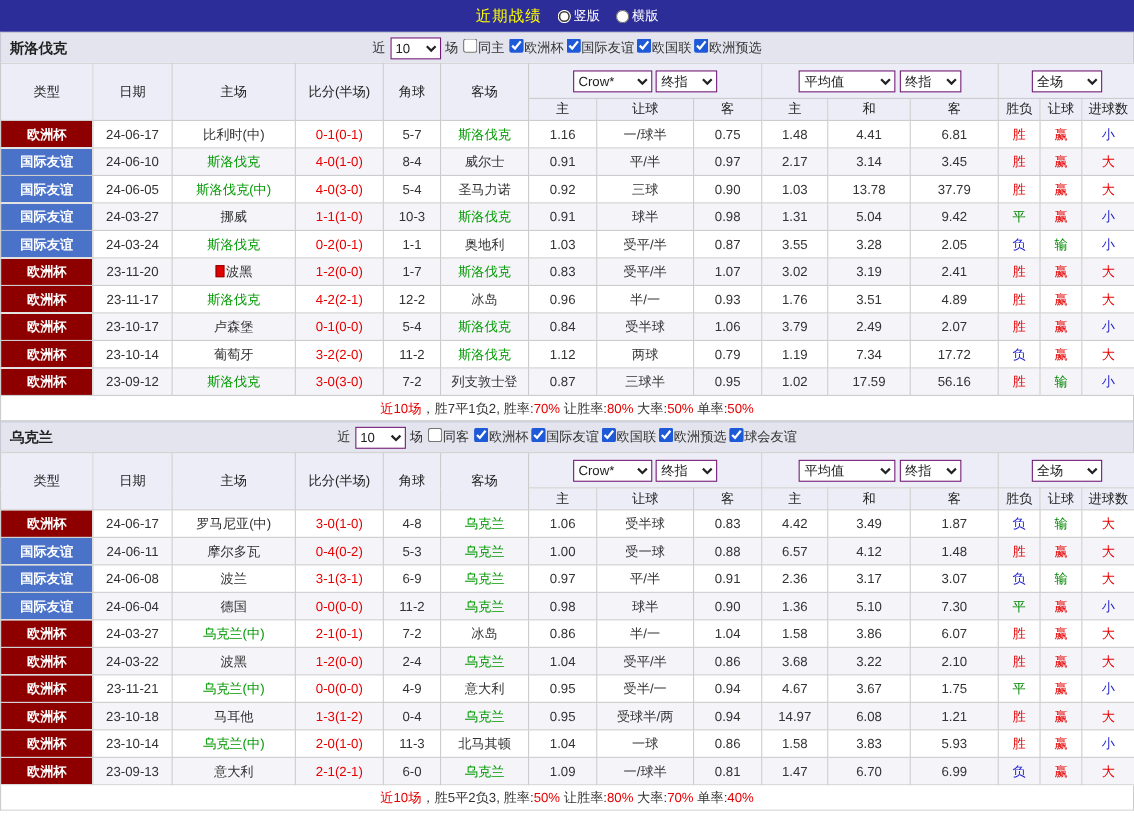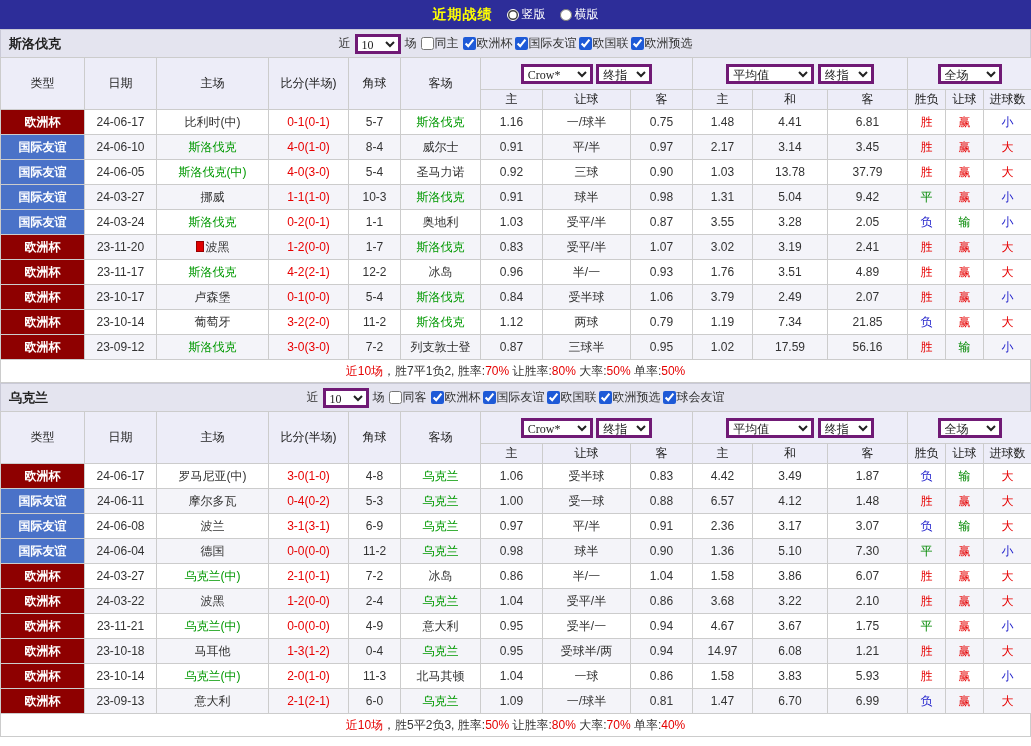--- a/index.html
+++ b/index.html
@@ -8,40 +8,40 @@
     font-family:"Liberation Sans","DejaVu Sans",sans-serif;
     font-size:12px;
     color:#333;
     background:#fff;
   }
   
   .topbar {
     height:29px; background:#2d2d99; color:#fff;
     display:flex; align-items:center; justify-content:center; gap:14px;
   }
-  .topbar .title { color:#ffff00; font-weight:bold; font-size:14px; letter-spacing:1px; }
+  .topbar .title { color:#ffff00; font-weight:normal; font-size:14px; letter-spacing:1px; }
   .topbar label { display:flex; align-items:center; gap:3px; cursor:pointer; font-size:12px; }
   .topbar input[type=radio] { accent-color:#ffffff; width:12px; height:12px; }
 
   
   .section-bar {
     position:relative; height:28px; background:#e4e4ef;
     border:1px solid #c9c9d6; border-bottom:none;
     display:flex; align-items:center;
   }
   .team-name { position:absolute; left:8px; font-weight:bold; font-size:13px; color:#222; }
   .filters { margin:0 auto; display:flex; align-items:center; gap:4px; }
   .filters .flabel { color:#333; }
-  .chk { display:inline-flex; align-items:center; gap:1px; cursor:pointer; white-space:nowrap; }
+  .chk { display:inline-flex; gap:1px; cursor:pointer; white-space:nowrap; }
   input[type=checkbox] { accent-color:#1e5ad7; width:13px; height:13px; }
   .comp-group { display:inline-flex; align-items:center; gap:2px; }
 
   .sel {
-    font-family:Liberation Serif, serif; font-size:12px; height:20px;
-    border:3px solid #701a75; background:#fff; color:#222;
+    font-family:Liberation Sans, sans-serif; font-size:12px; height:20px;
+    border:1px solid #701a75; background:#fff; color:#222;
   }
   .sel-count { width:46px; }
   .sel-book  { width:72px; }
   .sel-stage { width:56px; }
   .sel-avg   { width:88px; }
   .sel-scope { width:64px; }
 
   
   .match-table { width:1031px; border-collapse:collapse; table-layout:fixed; }
   .match-table th, .match-table td {
@@ -307,21 +307,21 @@
           <td>23-10-14</td>
           <td class="team-cell"><span>葡萄牙</span></td>
           <td class="score-cell">3-2(2-0)</td>
           <td>11-2</td>
           <td class="team-cell"><span style="color: rgb(0, 153, 0);">斯洛伐克</span></td>
           <td class="odds-cell">1.12</td>
           <td class="odds-cell">两球</td>
           <td class="odds-cell">0.79</td>
           <td class="odds-cell">1.19</td>
           <td class="odds-cell">7.34</td>
-          <td class="odds-cell">21.85</td>
+          <td class="odds-cell">17.72</td>
           <td class="result-cell" style="color: rgb(34, 34, 204);">负</td>
           <td class="result-cell" style="color: rgb(230, 0, 0);">赢</td>
           <td class="result-cell" style="color: rgb(230, 0, 0);">大</td>
         </tr>
         <tr>
           <td class="type-cell" style="background: rgb(142, 0, 0);">欧洲杯</td>
           <td>23-09-12</td>
           <td class="team-cell"><span style="color: rgb(0, 153, 0);">斯洛伐克</span></td>
           <td class="score-cell">3-0(3-0)</td>
           <td>7-2</td>

